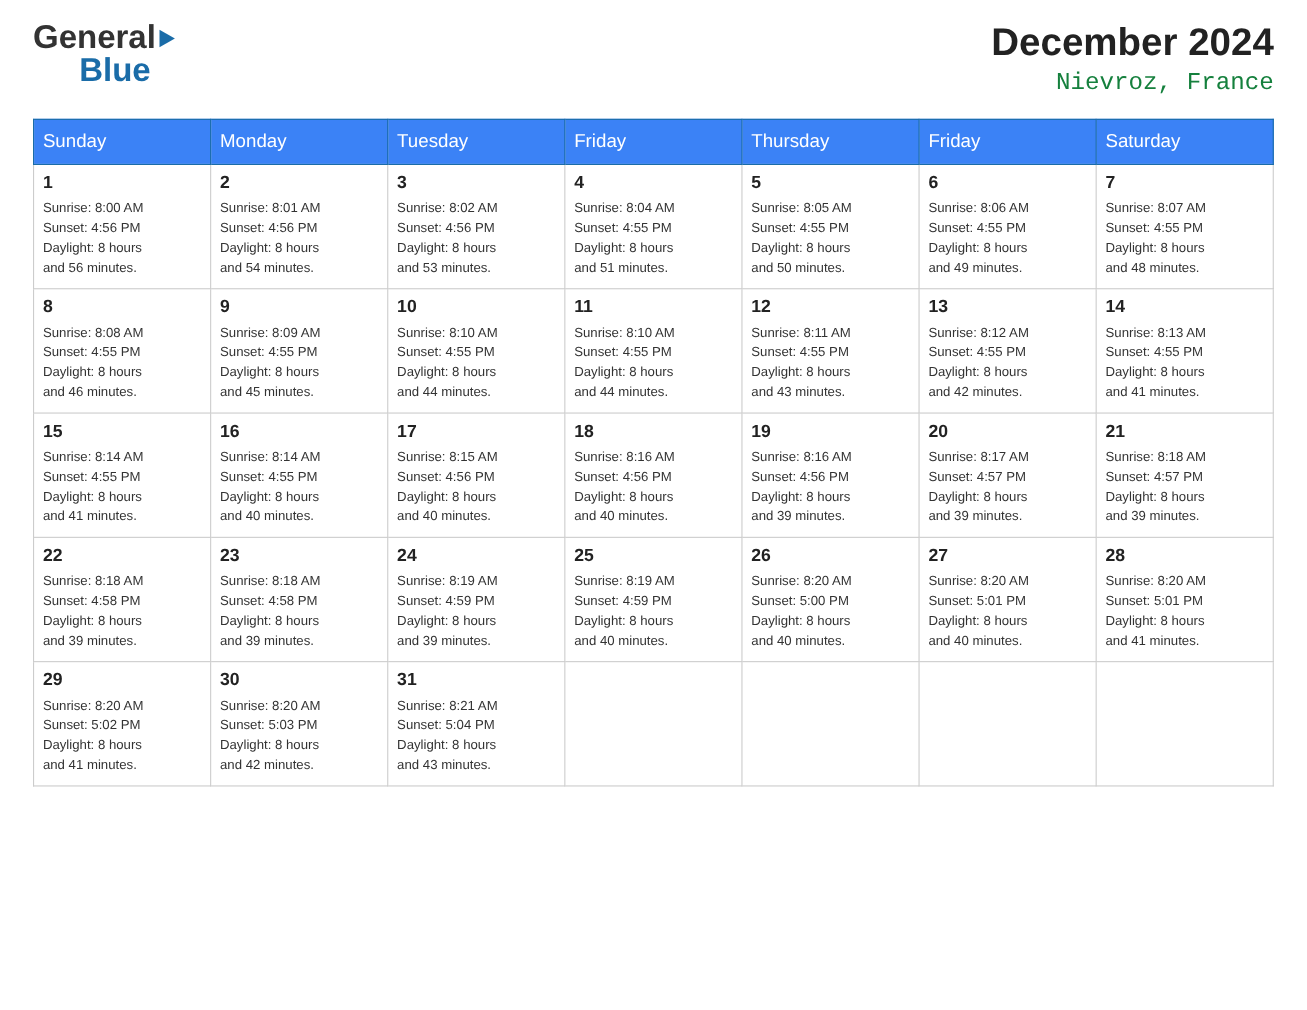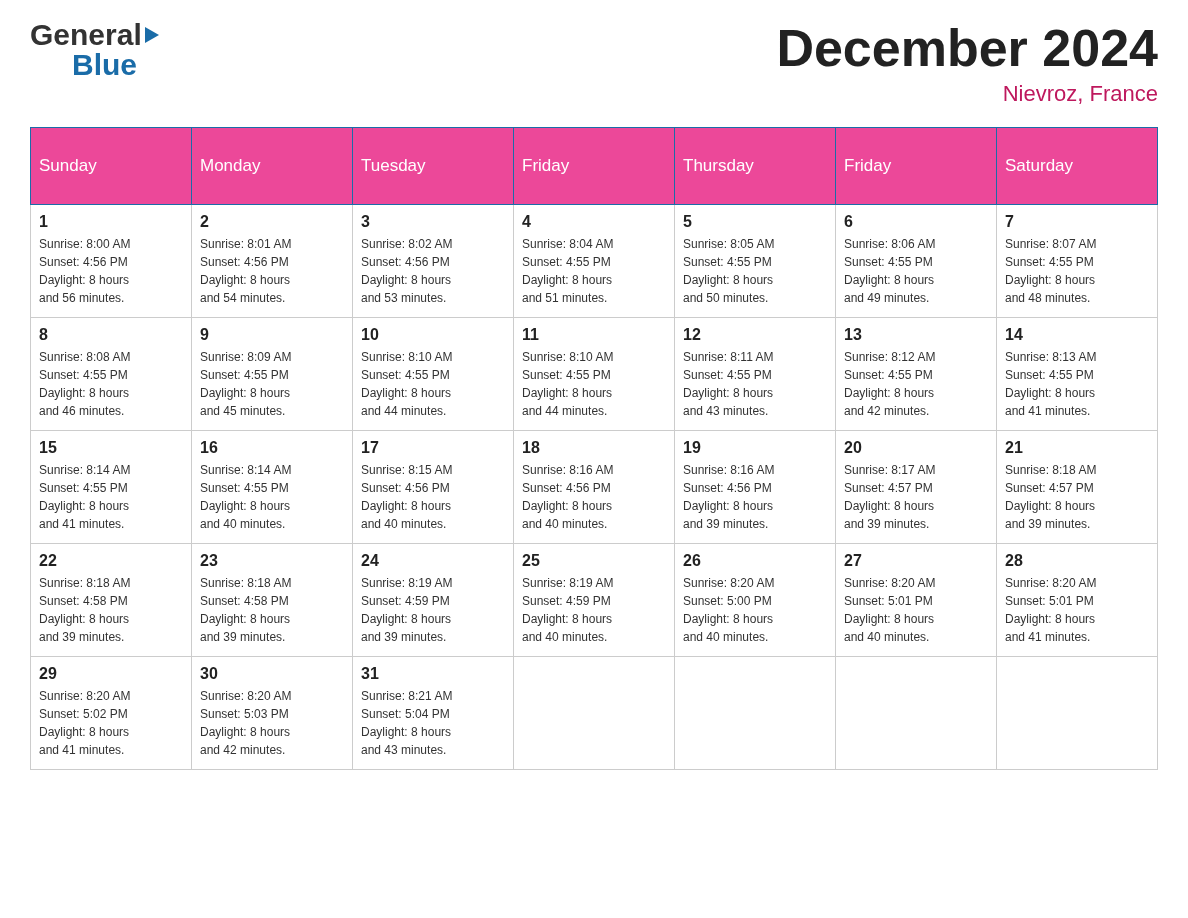--- a/index.html
+++ b/index.html
@@ -14,42 +14,43 @@
       display: flex;
       justify-content: space-between;
       align-items: flex-start;
       margin-bottom: 20px;
       gap: 18px;
     }
     .title-area {
       text-align: right;
     }
     .month-title {
-      font-size: 52px;
+      font-size: 35px;
       font-weight: bold;
       color: #222;
       line-height: 1.1;
       margin-left: 15px;
     }
     .location {
       font-size: 22px;
-      color: #be185d;
+      color: #15803d;
       margin-top: 4px;
+      font-family: Liberation Mono, monospace;
     }
     .calendar-table {
       width: 100%;
       border-collapse: collapse;
       border: 1px solid #aaa;
     }
     .calendar-table th {
-      background-color: #ec4899;
+      background-color: #3b82f6;
       color: white;
       font-size: 17px;
       font-weight: normal;
-      padding: 28px 8px;
+      padding: 10px 8px;
       text-align: left;
       border: 1px solid #1a6ca8;
     }
     .calendar-table td {
       vertical-align: top;
       padding: 8px 8px 10px 8px;
       border: 1px solid #ccc;
       width: 14.28%;
       min-height: 100px;
     }

